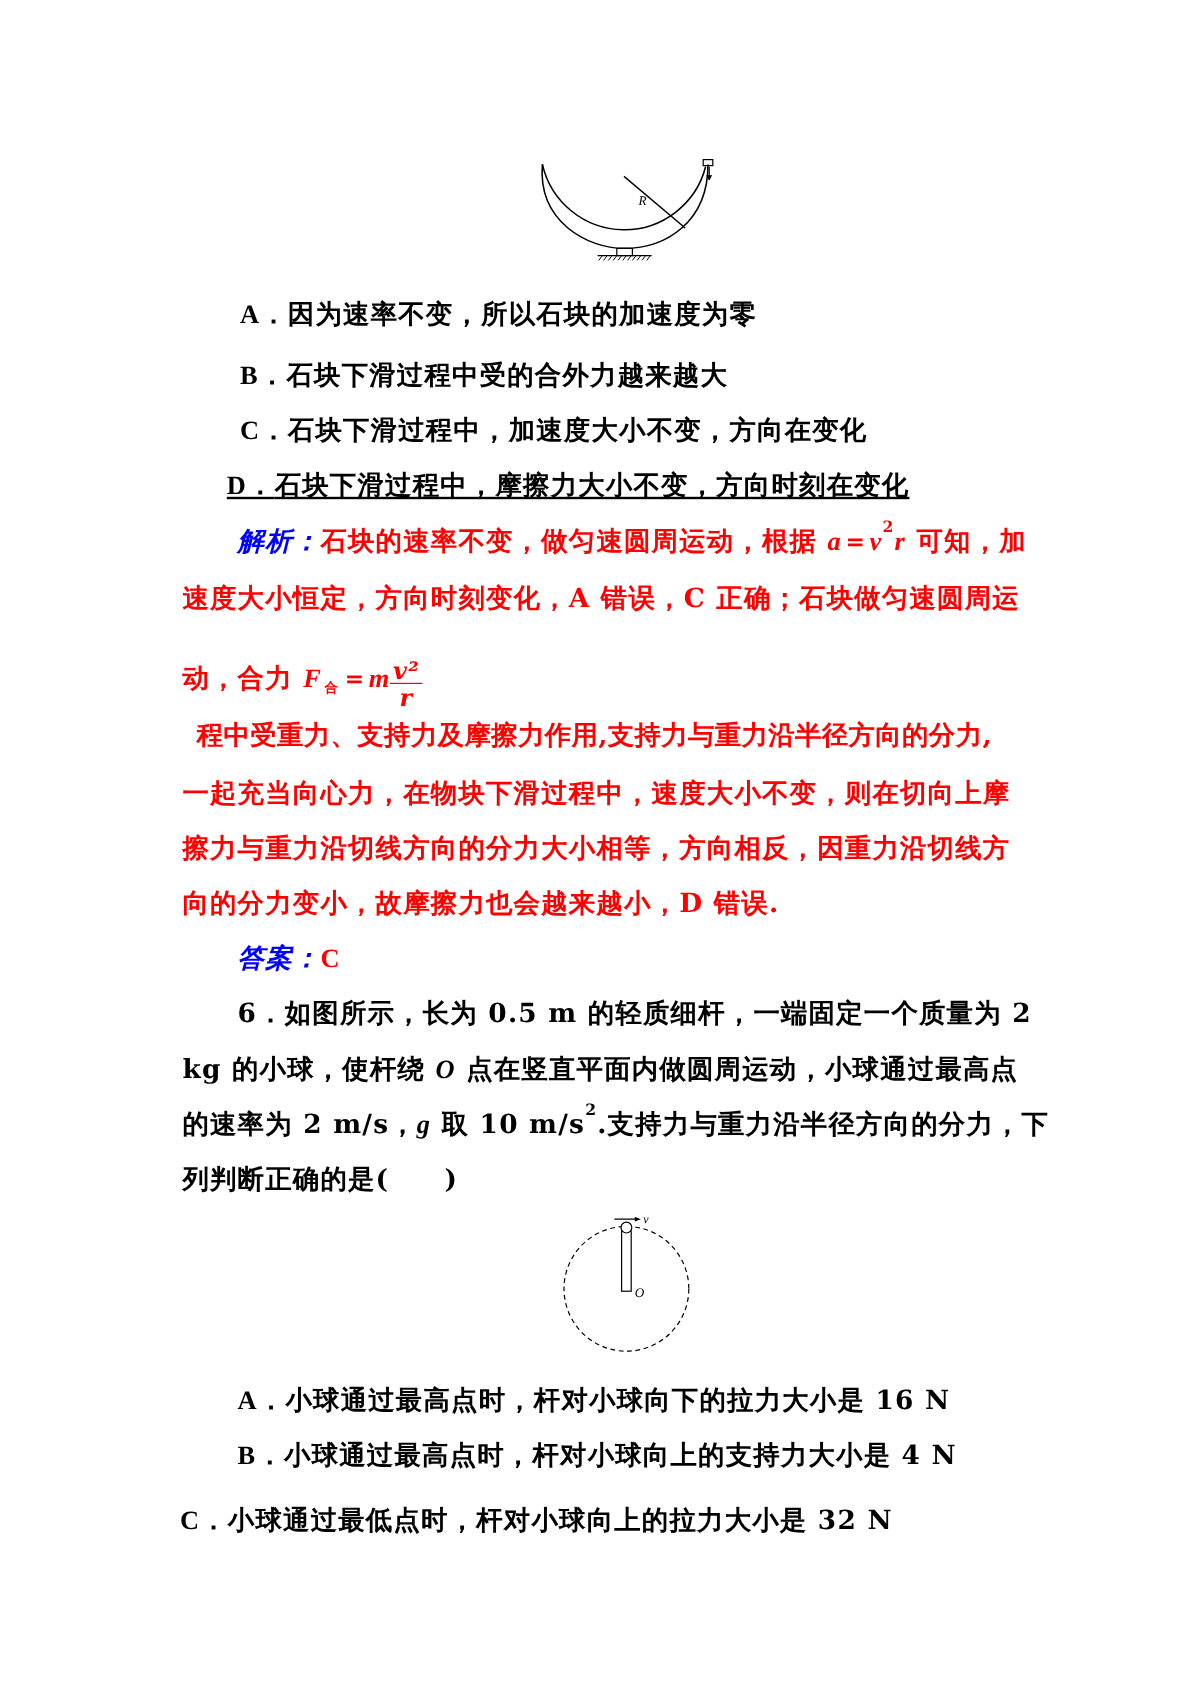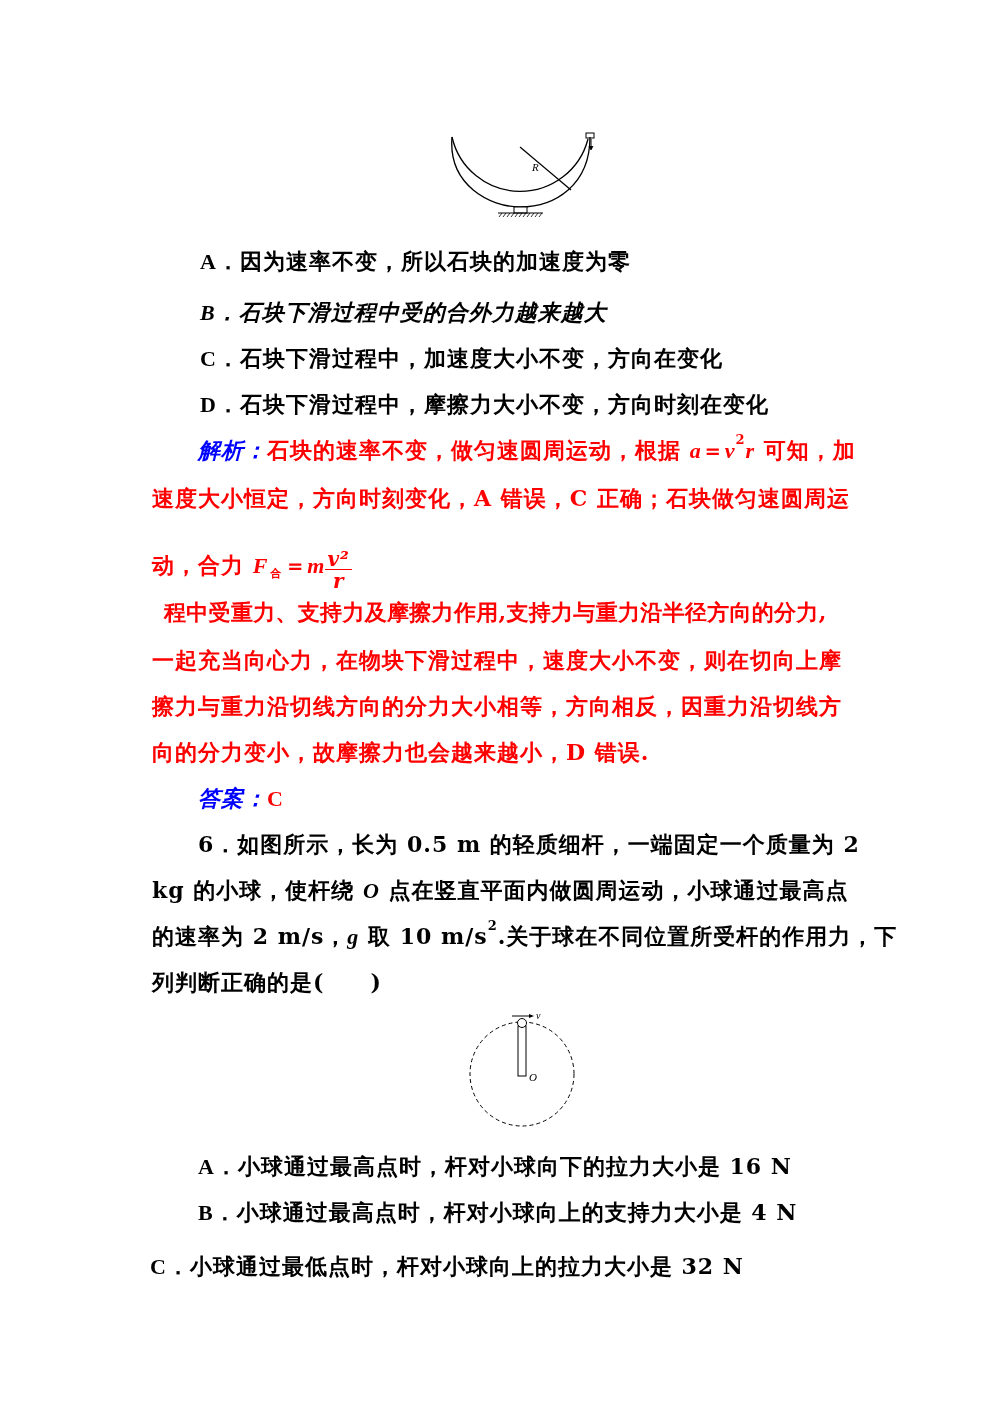--- a/index.html
+++ b/index.html
@@ -41,27 +41,27 @@
     <line x1="91" y1="92" x2="94" y2="88"></line>
       <line x1="95" y1="92" x2="98" y2="88"></line>
     <line x1="99" y1="92" x2="102" y2="88"></line>
   </g>
   <text x="92" y="46" font-size="11" font-style="italic" font-family="Liberation Serif, serif">R</text>
 </svg>
 
 <div class="line" style="left:200px;top:247px;">
   <span class="lat">A．</span><span>因为速率不变，所以石块的加速度为零</span>
 </div>
-<div class="line" style="left:200px;top:298px;font-style:italic;">
+<div class="line" style="left:200px;top:298px;">
   <span class="lat">B．</span><span>石块下滑过程中受的合外力越来越大</span>
 </div>
 <div class="line" style="left:200px;top:344px;">
   <span class="lat">C．</span><span>石块下滑过程中，加速度大小不变，方向在变化</span>
 </div>
-<div class="line" style="left:200px;top:390px;">
+<div class="line" style="left:189px;top:390px;text-decoration:underline;">
   <span class="lat">D．</span><span>石块下滑过程中，摩擦力大小不变，方向时刻在变化</span>
 </div>
 
 <div class="line red" style="left:198px;top:436px;">
   <span class="blue">解析：</span><span>石块的速率不变，做匀速圆周运动，根据 </span><span class="it">a</span><span>＝</span><span class="it">v</span><sup>2</sup><span class="it">r</span><span> 可知，加</span>
 </div>
 <div class="line red" style="left:152px;top:484px;">速度大小恒定，方向时刻变化，A 错误，C 正确；石块做匀速圆周运</div>
 <div class="line red" style="left:152px;top:540px;">
   <span>动，合力 </span><span class="it">F</span><span class="sub-he">合</span><span>＝</span><span class="it">m</span><span class="frac"><span class="num">v²</span><span class="den">r</span></span>
 </div>
@@ -72,21 +72,21 @@
 
 <div class="line" style="left:198px;top:784px;">
   <span class="blue">答案：</span><span class="red lat">C</span>
 </div>
 
 <div class="line" style="left:198px;top:830px;">6．如图所示，长为 0.5 m 的轻质细杆，一端固定一个质量为 2</div>
 <div class="line" style="left:152px;top:876px;">
   <span>kg 的小球，使杆绕 </span><span class="it">O</span><span> 点在竖直平面内做圆周运动，小球通过最高点</span>
 </div>
 <div class="line" style="left:152px;top:922px;">
-  <span>的速率为 2 m/s，</span><span class="it">g</span><span> 取 10 m/s</span><sup>2</sup><span>.关于球在不同位置所受杆的作用力，下</span>
+  <span>的速率为 2 m/s，</span><span class="it">g</span><span> 取 10 m/s</span><sup>2</sup><span>.支持力与重力沿半径方向的分力，下</span>
 </div>
 <div class="line" style="left:152px;top:968px;">列判断正确的是(　　)</div>
 
 <svg style="left:460px;top:1008px;" width="130" height="120" viewBox="0 0 130 120">
   <circle cx="62" cy="66" r="52" fill="none" stroke="#000" stroke-width="1" stroke-dasharray="4,3"></circle>
   <rect x="58" y="18" width="8" height="50" fill="#fff" stroke="#000" stroke-width="1"></rect>
   <circle cx="62" cy="15" r="4.5" fill="#fff" stroke="#000" stroke-width="1"></circle>
   <line x1="52" y1="8" x2="72" y2="8" stroke="#000" stroke-width="1"></line>
   <path d="M69,6 L74,8 L69,10 Z" fill="#000"></path>
   <text x="76" y="11" font-size="10" font-style="italic" font-family="Liberation Serif, serif">v</text>

